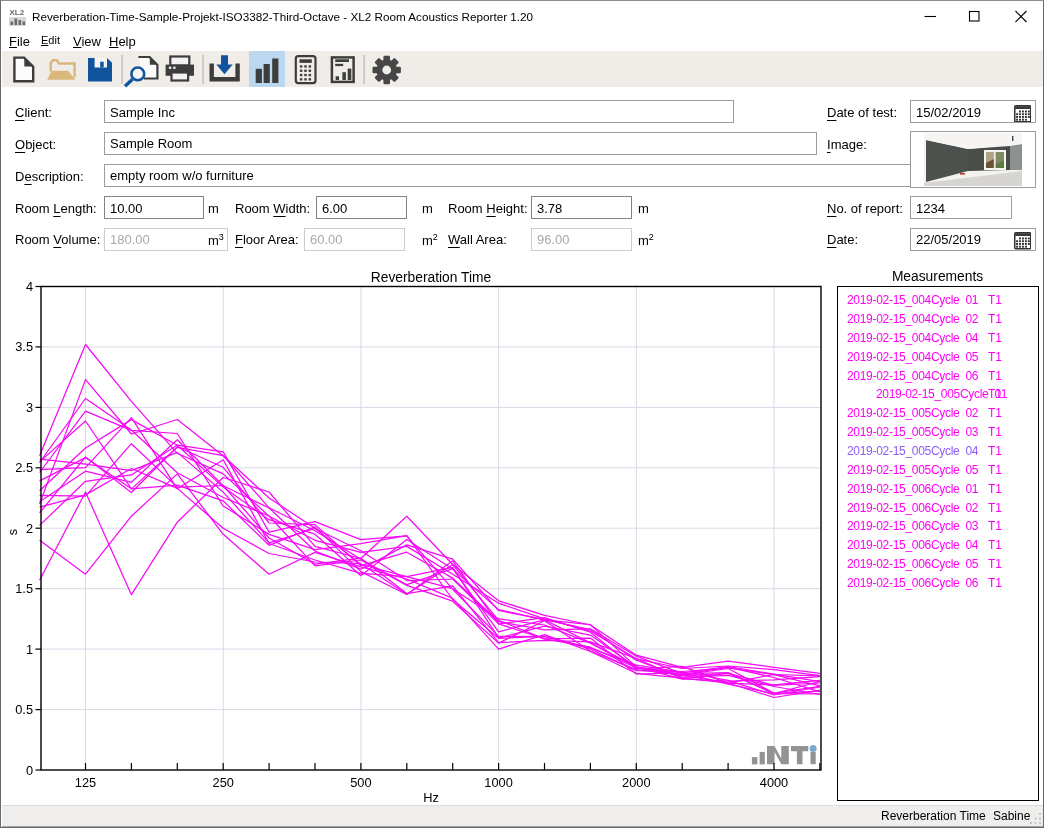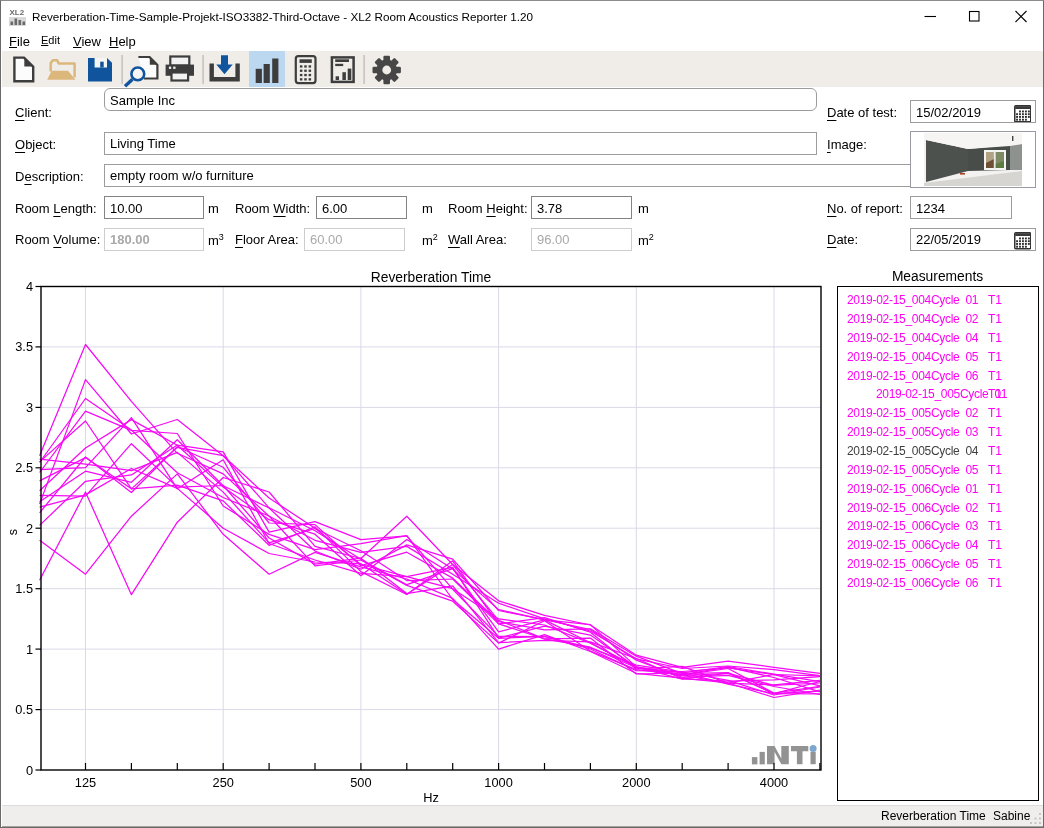--- a/index.html
+++ b/index.html
@@ -100,26 +100,26 @@
 <circle cx="385.7" cy="69" r="4.4" fill="#f0ede9"></circle>
 </g>
 </g>
   </svg>
 
 <div class="lbl" style="left:14px;top:103.5px;"><u>C</u>lient:</div>
 <div class="lbl" style="left:14px;top:136px;"><u>O</u>bject:</div>
 <div class="lbl" style="left:14px;top:168px;">D<u>e</u>scription:</div>
 <div class="lbl" style="left:14px;top:199.8px;">Room <u>L</u>ength:</div>
 <div class="lbl" style="left:14px;top:231.2px;">Room <u>V</u>olume:</div>
-<div class="field" style="left:103px;top:87px;width:713px;border-radius:6px;">Sample Inc</div>
-<div class="field" style="left:103px;top:130.8px;width:713px;">Living Time</div>
+<div class="field" style="left:103px;top:99px;width:630px;">Sample Inc</div>
+<div class="field" style="left:103px;top:130.8px;width:713px;">Sample Room</div>
 <div class="field" style="left:103px;top:162.8px;width:814px;">empty room w/o furniture</div>
 <div class="field" style="left:103px;top:195px;width:100px;border-color:#838383;">10.00</div>
 <div class="unit" style="left:207px;top:199.8px;">m</div>
-<div class="field dis" style="left:103px;top:226.5px;width:100px;font-weight:bold;">180.00</div>
+<div class="field dis" style="left:103px;top:226.5px;width:124px;">180.00</div>
 <div class="unit" style="left:207px;top:231.2px;">m<sup>3</sup></div>
 <div class="lbl" style="left:234px;top:199.8px;">Room <u>W</u>idth:</div>
 <div class="field" style="left:315px;top:195px;width:91px;border-color:#838383;">6.00</div>
 <div class="unit" style="left:421px;top:199.8px;">m</div>
 <div class="lbl" style="left:234px;top:231.2px;"><u>F</u>loor Area:</div>
 <div class="field dis" style="left:303px;top:226.5px;width:101px;">60.00</div>
 <div class="unit" style="left:421px;top:231.2px;">m<sup>2</sup></div>
 <div class="lbl" style="left:447px;top:199.8px;">Room <u>H</u>eight:</div>
 <div class="field" style="left:530px;top:195px;width:101px;border-color:#838383;">3.78</div>
 <div class="unit" style="left:637px;top:199.8px;">m</div>
@@ -305,21 +305,21 @@
 <div class="abs" style="left:846px;top:348.8px;font-size:12px;letter-spacing:-0.3px;color:#ff00f4;">2019-02-15_004Cycle&nbsp; 05</div>
 <div class="abs" style="left:987px;top:348.8px;font-size:12px;color:#ff00f4;">T1</div>
 <div class="abs" style="left:846px;top:367.6px;font-size:12px;letter-spacing:-0.3px;color:#ff00f4;">2019-02-15_004Cycle&nbsp; 06</div>
 <div class="abs" style="left:987px;top:367.6px;font-size:12px;color:#ff00f4;">T1</div>
 <div class="abs" style="left:846px;top:386.4px;font-size:12px;letter-spacing:-0.3px;color:#ff00f4;margin-left:29px;">2019-02-15_005Cycle&nbsp; 01</div>
 <div class="abs" style="left:987px;top:386.4px;font-size:12px;color:#ff00f4;">T1</div>
 <div class="abs" style="left:846px;top:405.3px;font-size:12px;letter-spacing:-0.3px;color:#ff00f4;">2019-02-15_005Cycle&nbsp; 02</div>
 <div class="abs" style="left:987px;top:405.3px;font-size:12px;color:#ff00f4;">T1</div>
 <div class="abs" style="left:846px;top:424.1px;font-size:12px;letter-spacing:-0.3px;color:#ff00f4;">2019-02-15_005Cycle&nbsp; 03</div>
 <div class="abs" style="left:987px;top:424.1px;font-size:12px;color:#ff00f4;">T1</div>
-<div class="abs" style="left:846px;top:443.0px;font-size:12px;letter-spacing:-0.3px;color:#404040;">2019-02-15_005Cycle&nbsp; 04</div>
+<div class="abs" style="left:846px;top:443.0px;font-size:12px;letter-spacing:-0.3px;color:#8b5cf6;">2019-02-15_005Cycle&nbsp; 04</div>
 <div class="abs" style="left:987px;top:443.0px;font-size:12px;color:#ff00f4;">T1</div>
 <div class="abs" style="left:846px;top:461.9px;font-size:12px;letter-spacing:-0.3px;color:#ff00f4;">2019-02-15_005Cycle&nbsp; 05</div>
 <div class="abs" style="left:987px;top:461.9px;font-size:12px;color:#ff00f4;">T1</div>
 <div class="abs" style="left:846px;top:480.7px;font-size:12px;letter-spacing:-0.3px;color:#ff00f4;">2019-02-15_006Cycle&nbsp; 01</div>
 <div class="abs" style="left:987px;top:480.7px;font-size:12px;color:#ff00f4;">T1</div>
 <div class="abs" style="left:846px;top:499.6px;font-size:12px;letter-spacing:-0.3px;color:#ff00f4;">2019-02-15_006Cycle&nbsp; 02</div>
 <div class="abs" style="left:987px;top:499.6px;font-size:12px;color:#ff00f4;">T1</div>
 <div class="abs" style="left:846px;top:518.4px;font-size:12px;letter-spacing:-0.3px;color:#ff00f4;">2019-02-15_006Cycle&nbsp; 03</div>
 <div class="abs" style="left:987px;top:518.4px;font-size:12px;color:#ff00f4;">T1</div>
 <div class="abs" style="left:846px;top:537.2px;font-size:12px;letter-spacing:-0.3px;color:#ff00f4;">2019-02-15_006Cycle&nbsp; 04</div>

